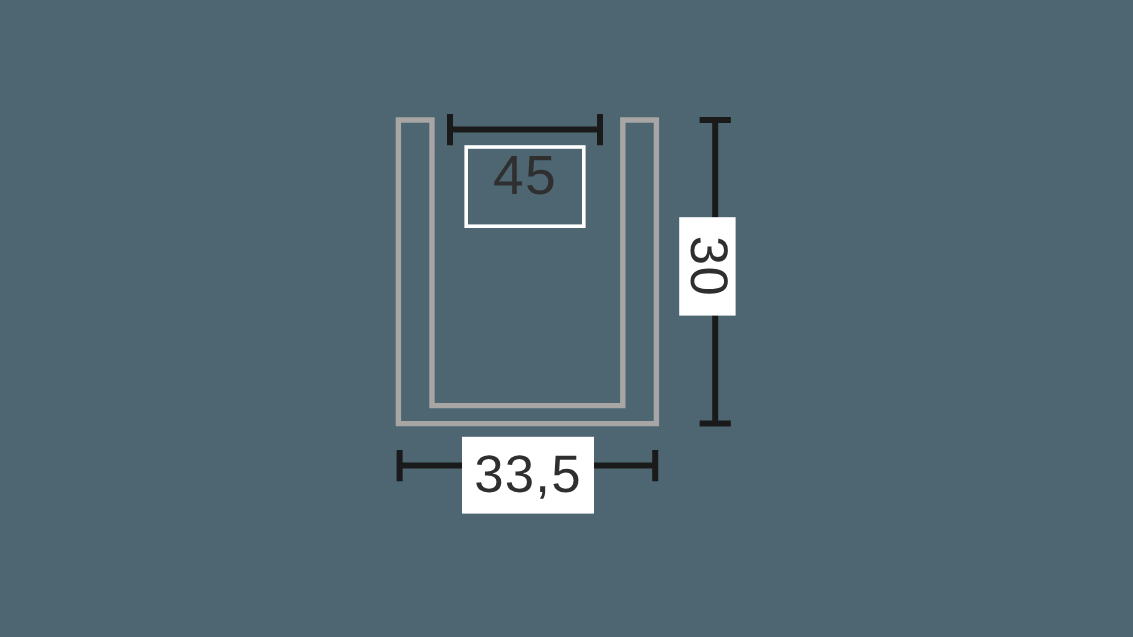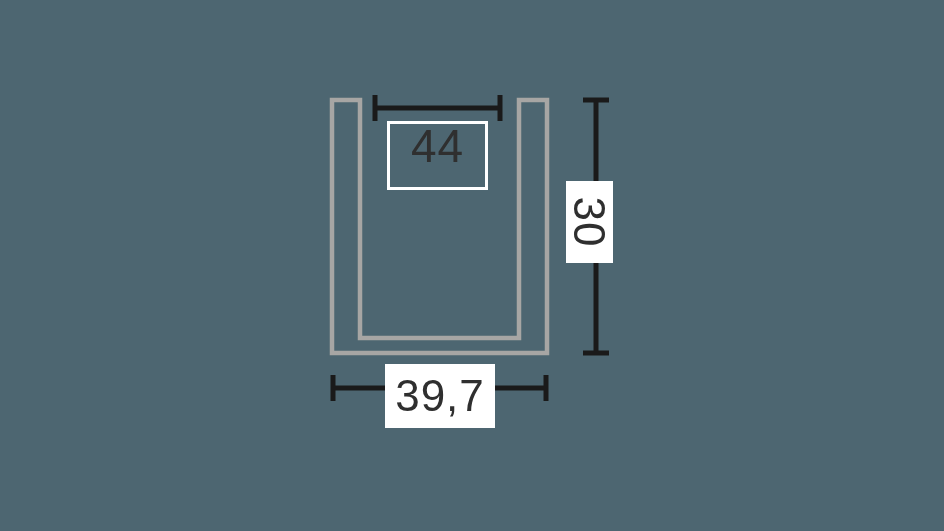--- a/index.html
+++ b/index.html
@@ -60,24 +60,24 @@
     <path class="profile-path" d="M 332 100 L 360 100 L 360 338 L 519 338 L 519 100 L 547 100 L 547 353 L 332 353 Z"></path>
 
     <path class="dim-path" d="M 375 95 L 375 121 M 375 108 L 500 108 M 500 95 L 500 121"></path>
 
     <path class="dim-path" d="M 583 100 L 609 100 M 596 100 L 596 353 M 583 353 L 609 353"></path>
 
     <path class="dim-path" d="M 333 375 L 333 401 M 333 388 L 546 388 M 546 375 L 546 401"></path>
   </svg>
 
   <div class="dim-label label-inner-width">
-    <span class="val">44</span>
+    <span class="val">45</span>
   </div>
 
   <div class="dim-label label-height">
     <span class="val">30</span>
   </div>
 
   <div class="dim-label label-outer-width">
-    <span class="val">39,7</span>
+    <span class="val">33,5</span>
   </div>
 
 </div>
 
 </body></html>

